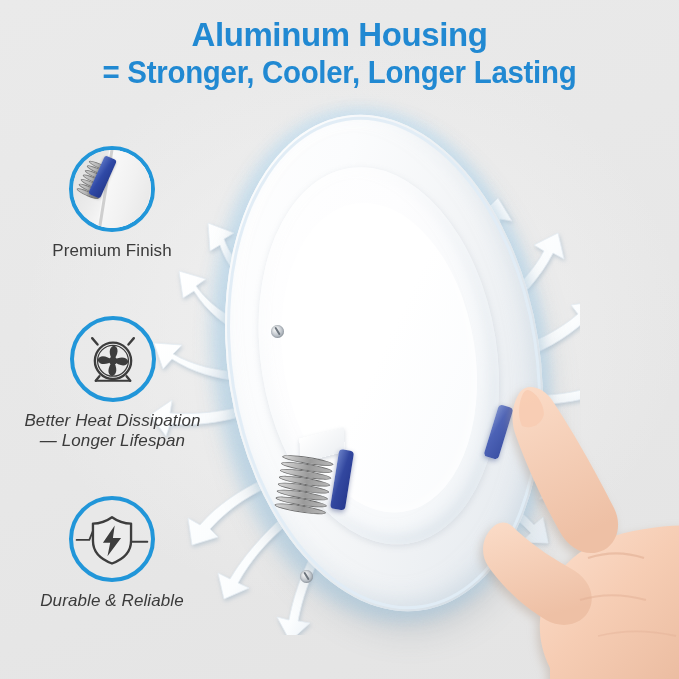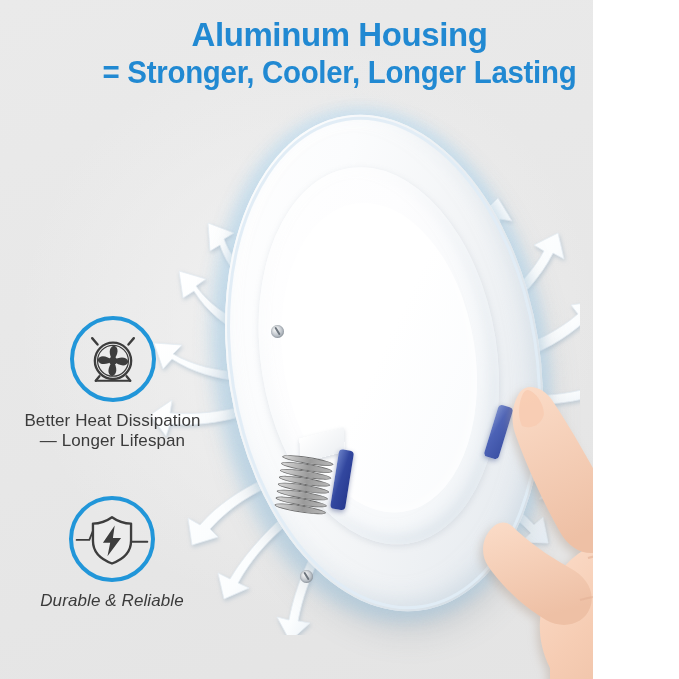--- a/index.html
+++ b/index.html
@@ -8,21 +8,21 @@
   }
   body {
     width: 679px;
     height: 679px;
     overflow: hidden;
     font-family: "Liberation Sans", sans-serif;
   }
 
   #stage {
     position: relative;
-    width: 593px;
+    width: 679px;
     height: 679px;
     background: #e9e9e9;
     background-image:
       radial-gradient(ellipse 70% 60% at 52% 48%, #f2f2f2 0%, rgba(242,242,242,0) 70%),
       linear-gradient(160deg, #eaeaea 0%, #e7e7e7 55%, #e4e4e4 100%);
     overflow: hidden;
   }
 
   
   .headline {
@@ -79,21 +79,21 @@
     font-family: "Liberation Sans Narrow", "Liberation Sans", sans-serif;
     font-size: 17px;
     font-weight: normal;
     color: #3b3b3b;
     line-height: 20px;
     white-space: pre-line;
     letter-spacing: 0.1px;
   }
 
   #feature-0 { left: 27px;  top: 146px; width: 170px; }
-  #feature-1 { left: 5px;   top: 316px; width: 215px; }
+  #feature-1 { left: 5px;   top: 316px; width: 215px; font-style: italic; }
   #feature-2 { left: 27px;  top: 496px; width: 170px; font-style: italic; }
 
   
   .clipphoto { position: absolute; inset: 0; }
   .clipphoto .bg {
     position: absolute; inset: 0;
     background: linear-gradient(118deg, #dedede 0%, #ececec 38%, #fafafa 60%, #f4f4f4 100%);
   }
   .clipphoto .panel {
     position: absolute;
@@ -401,20 +401,40 @@
       <path d="M54 160 C 44 170, 42 186, 50 198 C 64 218, 84 238, 108 252
                C 126 262, 146 256, 152 240 C 158 224, 148 208, 132 200
                C 110 188, 88 172, 74 158 C 67 152, 59 154, 54 160 Z" fill="url(#skin2)"></path>
 
       <path d="M150 190 C 168 184, 188 184, 206 190" stroke="#e0ad92" stroke-width="2.2" fill="none" opacity="0.55"></path>
       <path d="M142 232 C 162 226, 186 226, 208 232" stroke="#e0ad92" stroke-width="2" fill="none" opacity="0.45"></path>
       <path d="M160 268 C 184 262, 212 262, 238 268" stroke="#e0ad92" stroke-width="1.8" fill="none" opacity="0.35"></path>
     </g>
   </svg>
 
+  <div class="feature" id="feature-0">
+    <div class="ring photo">
+      <div class="clipphoto">
+        <div class="bg"></div>
+        <div class="panel"></div>
+        <div class="edge"></div>
+        <div class="spring">
+          <i style="top:0px"></i>
+            <i style="top:5px"></i>
+            <i style="top:10px"></i>
+          <i style="top:15px"></i>
+            <i style="top:20px"></i>
+            <i style="top:25px"></i>
+          <i style="top:30px"></i>
+        </div>
+        <div class="clip"></div>
+      </div>
+    </div>
+    <div class="feat-label">Premium Finish</div>
+  </div>
 
   <div class="feature" id="feature-1">
     <div class="ring">
       <svg class="fanicon" viewBox="0 0 86 86">
         <g stroke="#3d3d3d" fill="none" stroke-width="2.6" stroke-linecap="round">
 
           <line x1="20" y1="20" x2="26" y2="27"></line>
           <line x1="66" y1="20" x2="60" y2="27"></line>
 
           <circle cx="43" cy="45" r="20"></circle>

